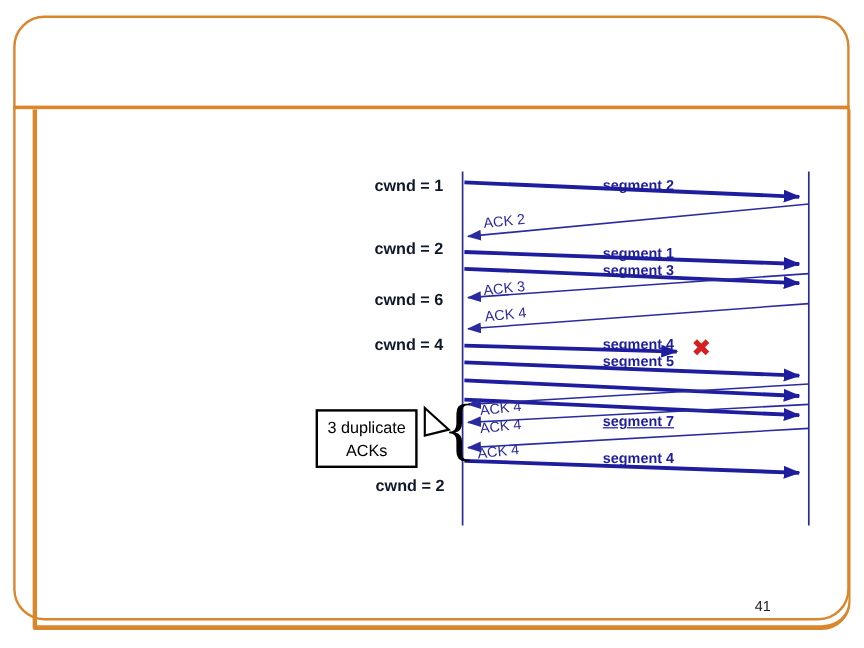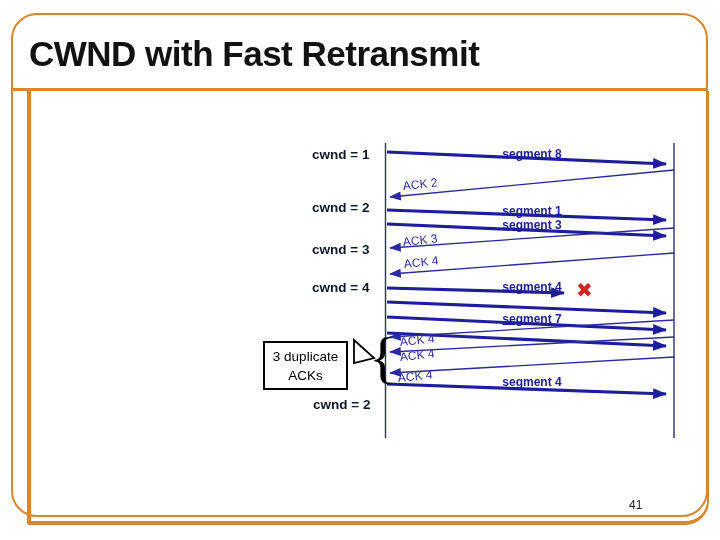--- a/index.html
+++ b/index.html
@@ -27,21 +27,21 @@
   .page-number{
     position:absolute;left:629px;top:498px;font-size:12px;color:#222222;
   }
   
   .diagram-svg{position:absolute;left:0;top:0;width:720px;height:540px;z-index:1;}
   .lbl{position:absolute;z-index:2;white-space:nowrap;}
   .cwnd{font-size:13.5px;font-weight:bold;color:#0f172a;line-height:14px;left:312px;}
   .cwnd-1{top:148px;} .cwnd-2{top:201px;} .cwnd-3{top:243px;} .cwnd-4{top:281px;} .cwnd-5{top:398px;left:313px;}
   .seg{font-size:12px;font-weight:bold;color:#1D1D9E;width:140px;text-align:center;left:462px;line-height:14px;}
   .seg-1{top:147px;} .seg-2{top:204px;} .seg-3{top:218px;text-align:center;} .seg-4{top:280px;}
-  .seg-5{top:294px;} .seg-6{top:311px;} .seg-7{top:312px;text-decoration:underline;} .seg-8{top:375px;}
+  .seg-5{top:294px;} .seg-6{top:311px;} .seg-7{top:344px;text-decoration:underline;} .seg-8{top:375px;}
   .ack{font-size:12px;color:#2A2AA0;transform:rotate(-6deg);transform-origin:left center;line-height:13px;}
   .ack-1{left:403px;top:180px;} .ack-2{left:403px;top:236px;} .ack-3{left:404px;top:258px;}
   .ack-4{left:400px;top:336px;} .ack-5{left:400px;top:351px;} .ack-6{left:398px;top:372px;}
   .loss-x{
     left:576px;top:280px;font-family:"DejaVu Sans",sans-serif;font-size:20px;font-weight:bold;
     color:#D42020;line-height:20px;
   }
   .callout{
     position:absolute;left:263px;top:341px;width:85px;height:49px;box-sizing:border-box;z-index:2;
     background:#ffffff;border:2px solid #000000;
@@ -54,21 +54,20 @@
   }
 </style>
 </head>
 <body>
 
 <div class="slide">
 
   <div class="outer-frame"></div>
   <div class="title-divider"></div>
   <div class="side-frame"></div>
-  <h1 class="slide-title">CWND with Fast Retransmit</h1>
 
   <svg class="diagram-svg" viewBox="0 0 720 540">
     <defs>
       <marker id="mseg" viewBox="0 0 13 10" refX="12" refY="5" markerUnits="userSpaceOnUse" markerWidth="14" markerHeight="11" orient="auto">
         <path d="M0,0 L13,5 L0,10 Z" fill="#1D1D9E"></path>
       </marker>
       <marker id="mack" viewBox="0 0 13 10" refX="12" refY="5" markerUnits="userSpaceOnUse" markerWidth="12" markerHeight="9" orient="auto">
         <path d="M0,0 L13,5 L0,10 Z" fill="#2A2AA0"></path>
       </marker>
     </defs>
@@ -92,28 +91,29 @@
       <line x1="674" y1="228" x2="390" y2="248" marker-end="url(#mack)"></line>
       <line x1="674" y1="253" x2="390" y2="274" marker-end="url(#mack)"></line>
       <line x1="674" y1="320" x2="390" y2="337" marker-end="url(#mack)"></line>
       <line x1="674" y1="337" x2="390" y2="352" marker-end="url(#mack)"></line>
       <line x1="674" y1="357" x2="390" y2="373" marker-end="url(#mack)"></line>
     </g>
   </svg>
 
   <div class="lbl cwnd cwnd-1">cwnd = 1</div>
   <div class="lbl cwnd cwnd-2">cwnd = 2</div>
-  <div class="lbl cwnd cwnd-3">cwnd = 3</div>
+  <div class="lbl cwnd cwnd-3">cwnd = 6</div>
   <div class="lbl cwnd cwnd-4">cwnd = 4</div>
   <div class="lbl cwnd cwnd-5">cwnd = 2</div>
 
-  <div class="lbl seg seg-1">segment 8</div>
+  <div class="lbl seg seg-1">segment 2</div>
   <div class="lbl seg seg-2">segment 1</div>
   <div class="lbl seg seg-3">segment 3</div>
   <div class="lbl seg seg-4">segment 4</div>
+  <div class="lbl seg seg-5">segment 5</div>
   <div class="lbl seg seg-7">segment 7</div>
   <div class="lbl seg seg-8">segment 4</div>
 
   <div class="lbl ack ack-1">ACK 2</div>
   <div class="lbl ack ack-2">ACK 3</div>
   <div class="lbl ack ack-3">ACK 4</div>
   <div class="lbl ack ack-4">ACK 4</div>
   <div class="lbl ack ack-5">ACK 4</div>
   <div class="lbl ack ack-6">ACK 4</div>
 

